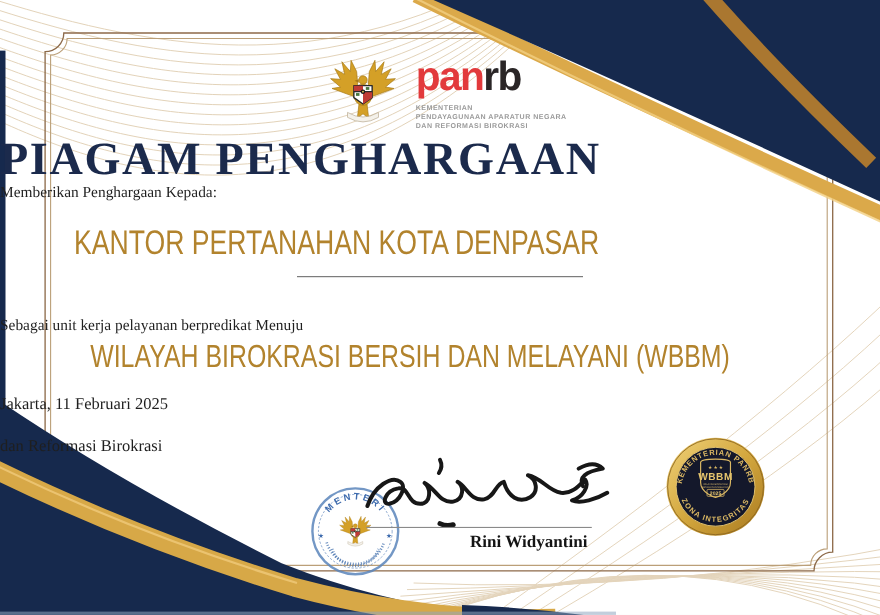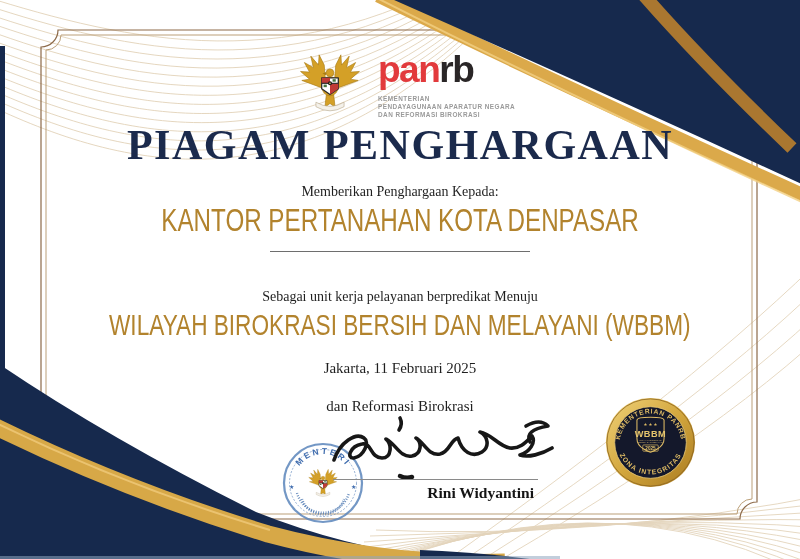--- a/index.html
+++ b/index.html
@@ -2,21 +2,21 @@
 <html><head>
 <meta charset="utf-8">
 <style>
   html,body{margin:0;padding:0;background:#e8e8e8;}
   .cert{
     position:relative;width:800px;height:559px;background:#ffffff;
     overflow:hidden;font-family:"Liberation Serif",serif;
   }
   .abs{position:absolute;}
   .decor{position:absolute;inset:0;pointer-events:none;}
-  .ctr{position:absolute;left:0;width:800px;text-align:center;white-space:nowrap;}
+  .ctr{position:absolute;left:0;width:800px;white-space:nowrap;}
 
   .logo-text{position:absolute;left:378px;top:52px;text-align:left;}
   .brand{font-family:"Liberation Sans",sans-serif;font-weight:bold;font-size:37px;
          letter-spacing:-1.5px;line-height:36px;}
   .brand .pan{color:#e23a3c;}
   .brand .rb{color:#2a2627;}
   .ministry{margin-top:7px;font-family:"Liberation Sans",sans-serif;font-size:6.4px;
             font-weight:bold;letter-spacing:.45px;color:#9a9a9a;line-height:7.8px;}
 
   .title{top:121px;font-size:42px;font-weight:bold;color:#1b2a4c;letter-spacing:1.5px;}
@@ -130,21 +130,21 @@
   <div class="logo-text">
     <div class="brand"><span class="pan">pan</span><span class="rb">rb</span></div>
     <div class="ministry">
       <div>KEMENTERIAN</div>
       <div>PENDAYAGUNAAN APARATUR NEGARA</div>
       <div>DAN REFORMASI BIROKRASI</div>
     </div>
   </div>
 
   <div class="ctr title">PIAGAM PENGHARGAAN</div>
-  <div class="ctr serif-sm" style="top:184px">Memberikan Penghargaan Kepada:</div>
+  <div class="ctr serif-sm" style="top:168px">Memberikan Penghargaan Kepada:</div>
   <div class="ctr goldline recipient"><span>KANTOR PERTANAHAN KOTA DENPASAR</span></div>
   <div class="abs divider"></div>
   <div class="ctr serif-sm" style="top:289px">Sebagai unit kerja pelayanan berpredikat Menuju</div>
   <div class="ctr goldline predicate"><span>WILAYAH BIROKRASI BERSIH DAN MELAYANI (WBBM)</span></div>
   <div class="ctr serif-md" style="top:360px">Jakarta, 11 Februari 2025</div>
   <div class="ctr serif-md" style="top:398px">dan Reformasi Birokrasi</div>
 
   <svg class="abs" style="left:281px;top:441px" width="84" height="84" viewBox="0 0 84 84">
     <circle cx="42" cy="42" r="39" fill="none" stroke="#5b85bb" stroke-width="2.2" opacity="0.85"></circle>
     <circle cx="42" cy="42" r="33.5" fill="none" stroke="#5b85bb" stroke-width="0.8" stroke-dasharray="2,1.6" opacity="0.8"></circle>

